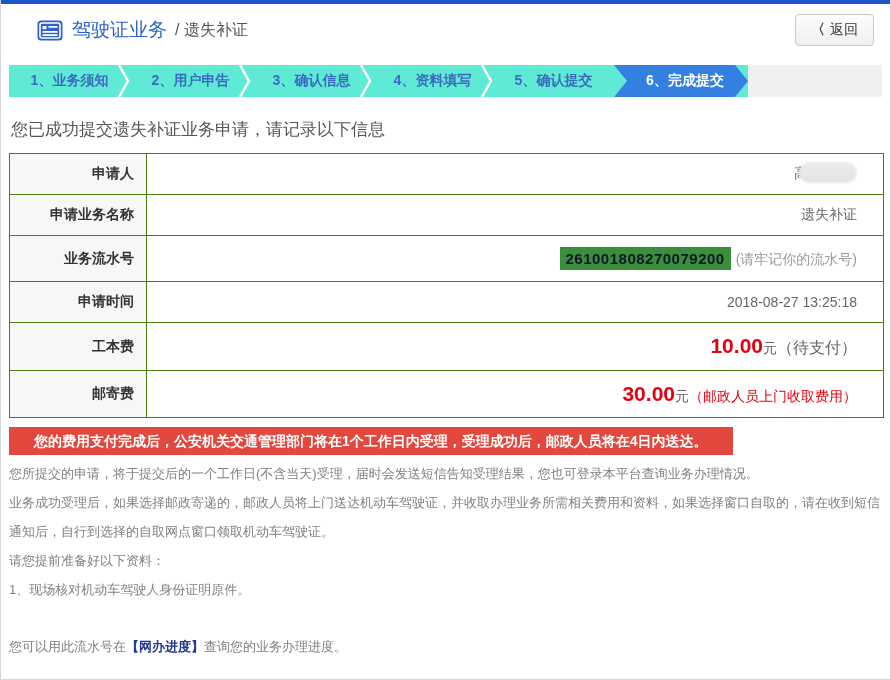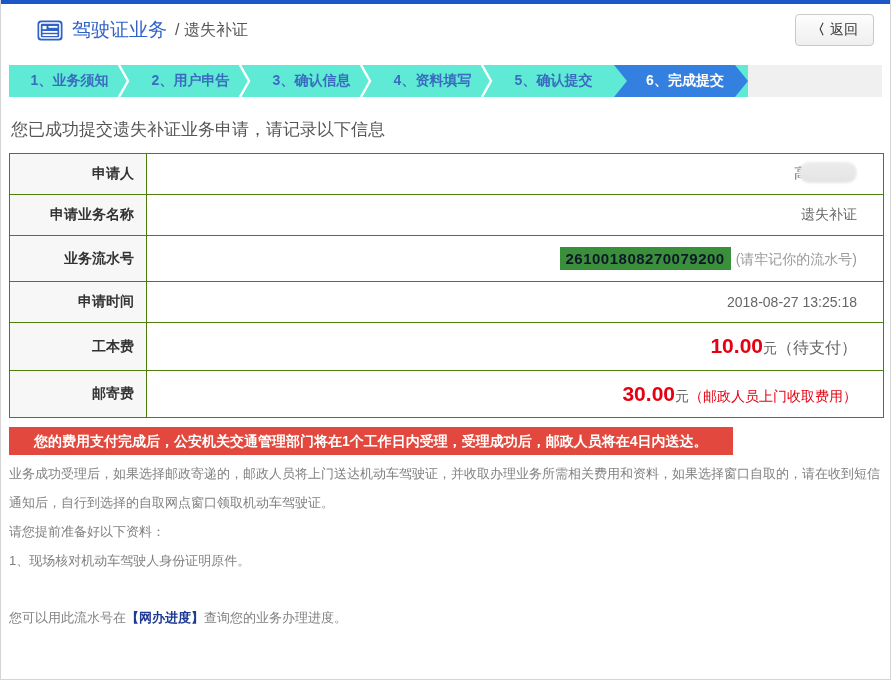--- a/index.html
+++ b/index.html
@@ -184,20 +184,21 @@
         </td>
       </tr>
     </tbody>
   </table>
 
   <div class="alert-wrap">
     <span class="alert-banner">您的费用支付完成后，公安机关交通管理部门将在1个工作日内受理，受理成功后，邮政人员将在4日内送达。</span>
   </div>
 
   <div class="paras">
+    <p>您所提交的申请，将于提交后的一个工作日(不含当天)受理，届时会发送短信告知受理结果，您也可登录本平台查询业务办理情况。</p>
     <p>业务成功受理后，如果选择邮政寄递的，邮政人员将上门送达机动车驾驶证，并收取办理业务所需相关费用和资料，如果选择窗口自取的，请在收到短信通知后，自行到选择的自取网点窗口领取机动车驾驶证。</p>
     <p>请您提前准备好以下资料：</p>
     <p>1、现场核对机动车驾驶人身份证明原件。</p>
   </div>
 
   <div class="progress-note">
     <span>您可以用此流水号在</span><span class="progress-link">【网办进度】</span><span>查询您的业务办理进度。</span>
   </div>
 
 </div>

